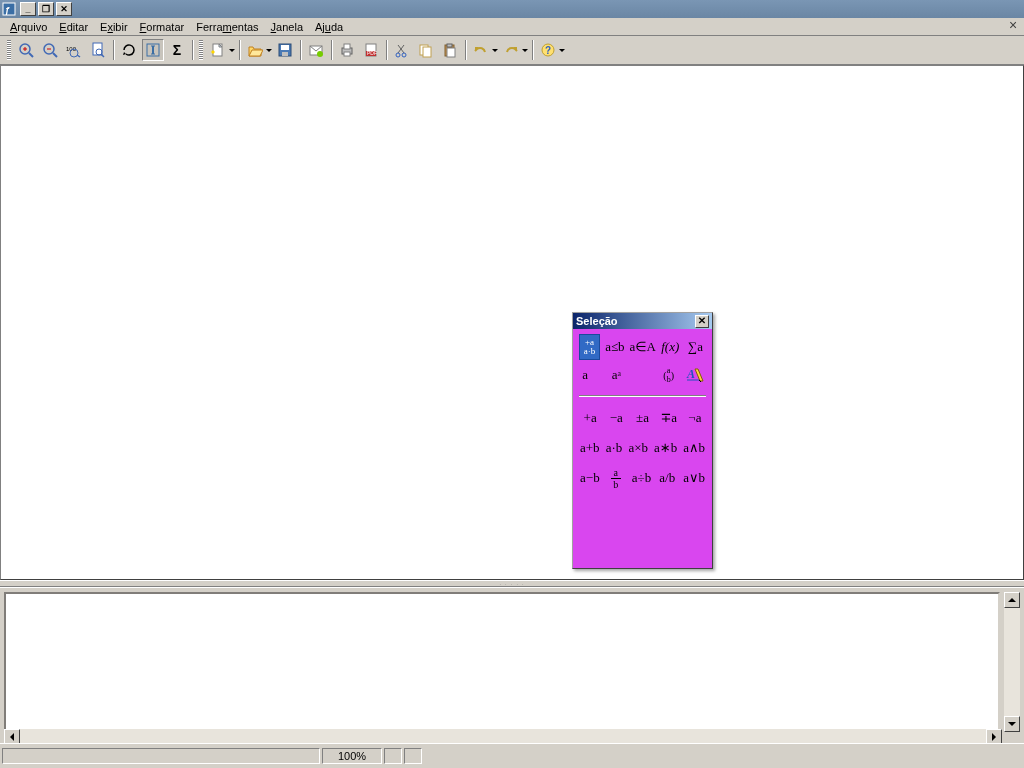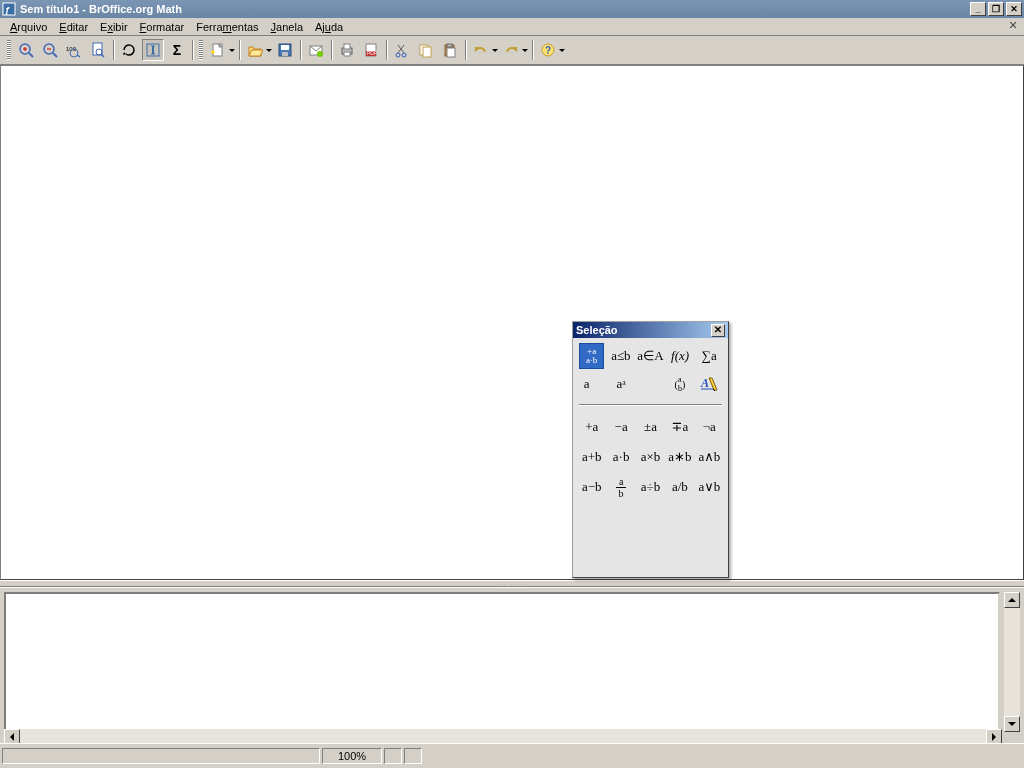--- a/index.html
+++ b/index.html
@@ -129,22 +129,22 @@
   border:1px solid #808080;border-right-color:#fff;border-bottom-color:#fff;
   height:16px;padding:0 4px;font-size:11px;line-height:14px;
   margin-right:2px;
 }
 .status-cell.wide { width:318px; }
 .status-cell.zoom { width:60px;text-align:center; }
 .status-cell.small { width:18px; }
 
 .palette {
   position:absolute;
-  left:571px; top:255px; width:157px; height:257px;
-  background:#e5e5e5;
+  left:571px; top:246px; width:141px; height:257px;
+  background:#d946ef;
   border:1px solid #404040;border-top-color:#a0a0a0;border-left-color:#a0a0a0;
   box-shadow:2px 2px 3px rgba(0,0,0,.35);
 }
 .palette-title {
   height:16px;background:linear-gradient(90deg,#0a246a,#a6caf0);
   color:#fff;font-weight:bold;font-size:11px;
   display:flex;align-items:center;padding:0 3px;
 }
 .palette-title span { flex:1; }
 .palette-close {
@@ -174,21 +174,20 @@
 </head>
 <body>
 
 <div class="titlebar">
   <span class="title-icon">
     <svg width="14" height="14">
         <rect x="1" y="1" width="12" height="12" fill="#3a6ea5" stroke="#fff"></rect>
         <text x="3" y="11" font-size="9" fill="#fff">ƒ</text>
       </svg>
   </span>
-  <span class="title-text">Sem título1 - BrOffice.org Math</span>
   <div class="win-buttons">
     <div class="win-btn">_</div>
     <div class="win-btn">❐</div>
     <div class="win-btn">✕</div>
   </div>
 </div>
 
 <div class="menubar">
   <span class="menu-item"><u>A</u><span></span>rquivo</span>
   <span class="menu-item"><u>E</u>ditar</span>

